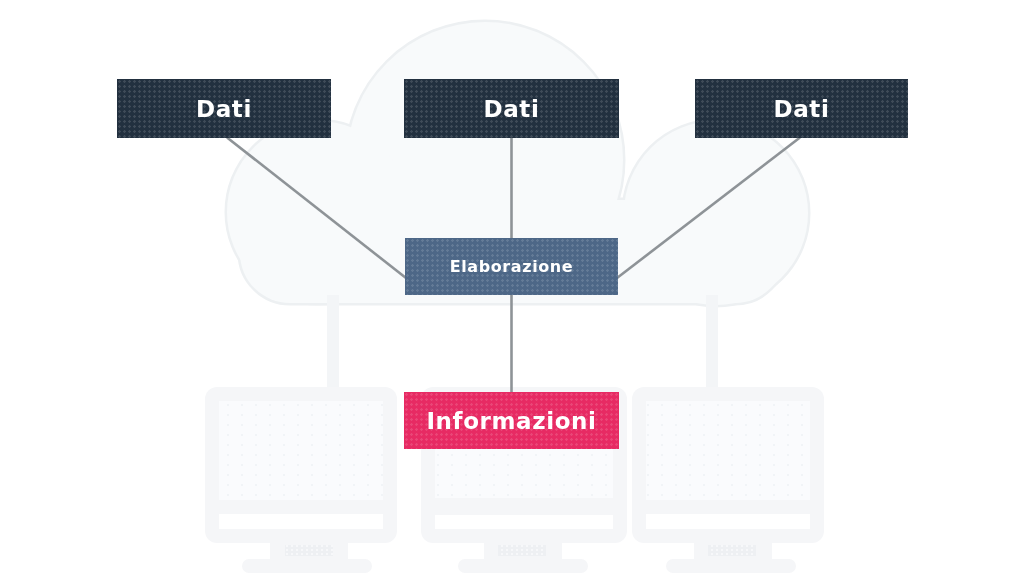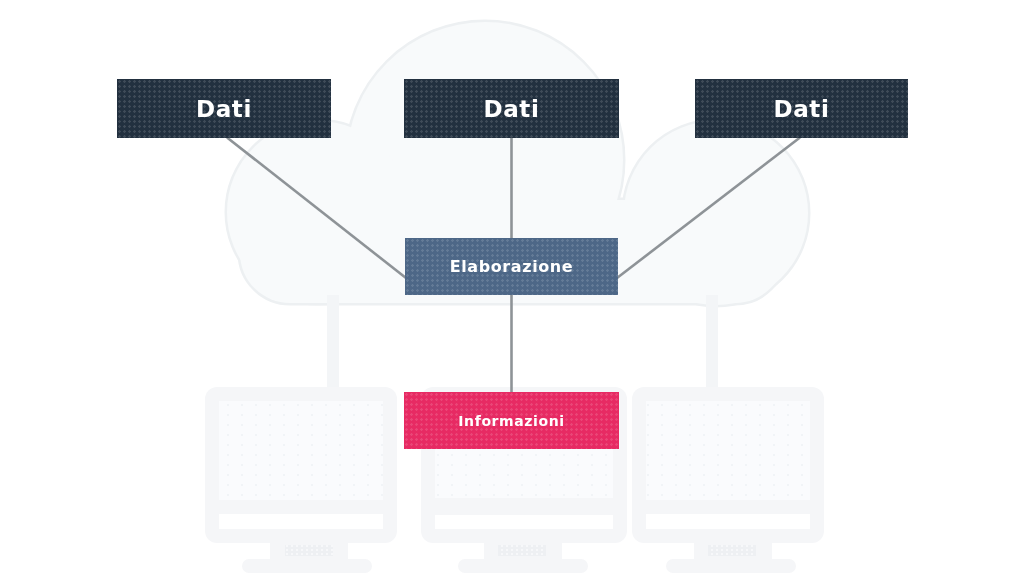--- a/index.html
+++ b/index.html
@@ -42,21 +42,21 @@
   .node-dati {
     background: #22303f;
     font-size: 23px;
   }
   .node-elab {
     background: #4d6787;
     font-size: 16px;
   }
   .node-info {
     background: #e72a63;
-    font-size: 14px;
+    font-size: 23px;
   }
   .label {
     position: relative;
     z-index: 1;
   }
 </style>
 </head>
 <body>
 
 <div class="canvas">

